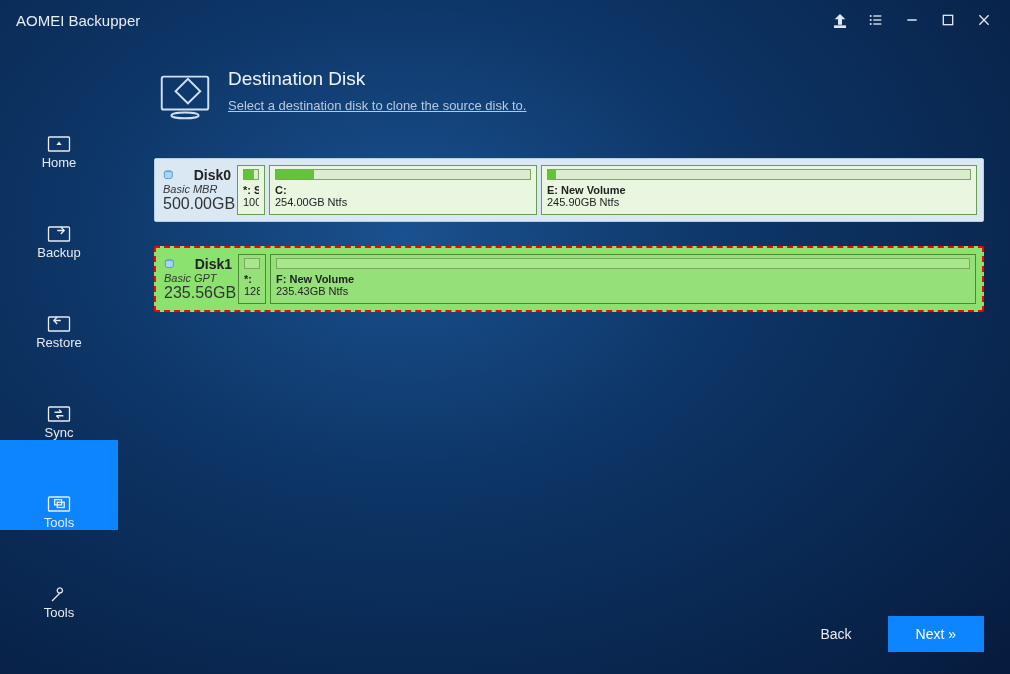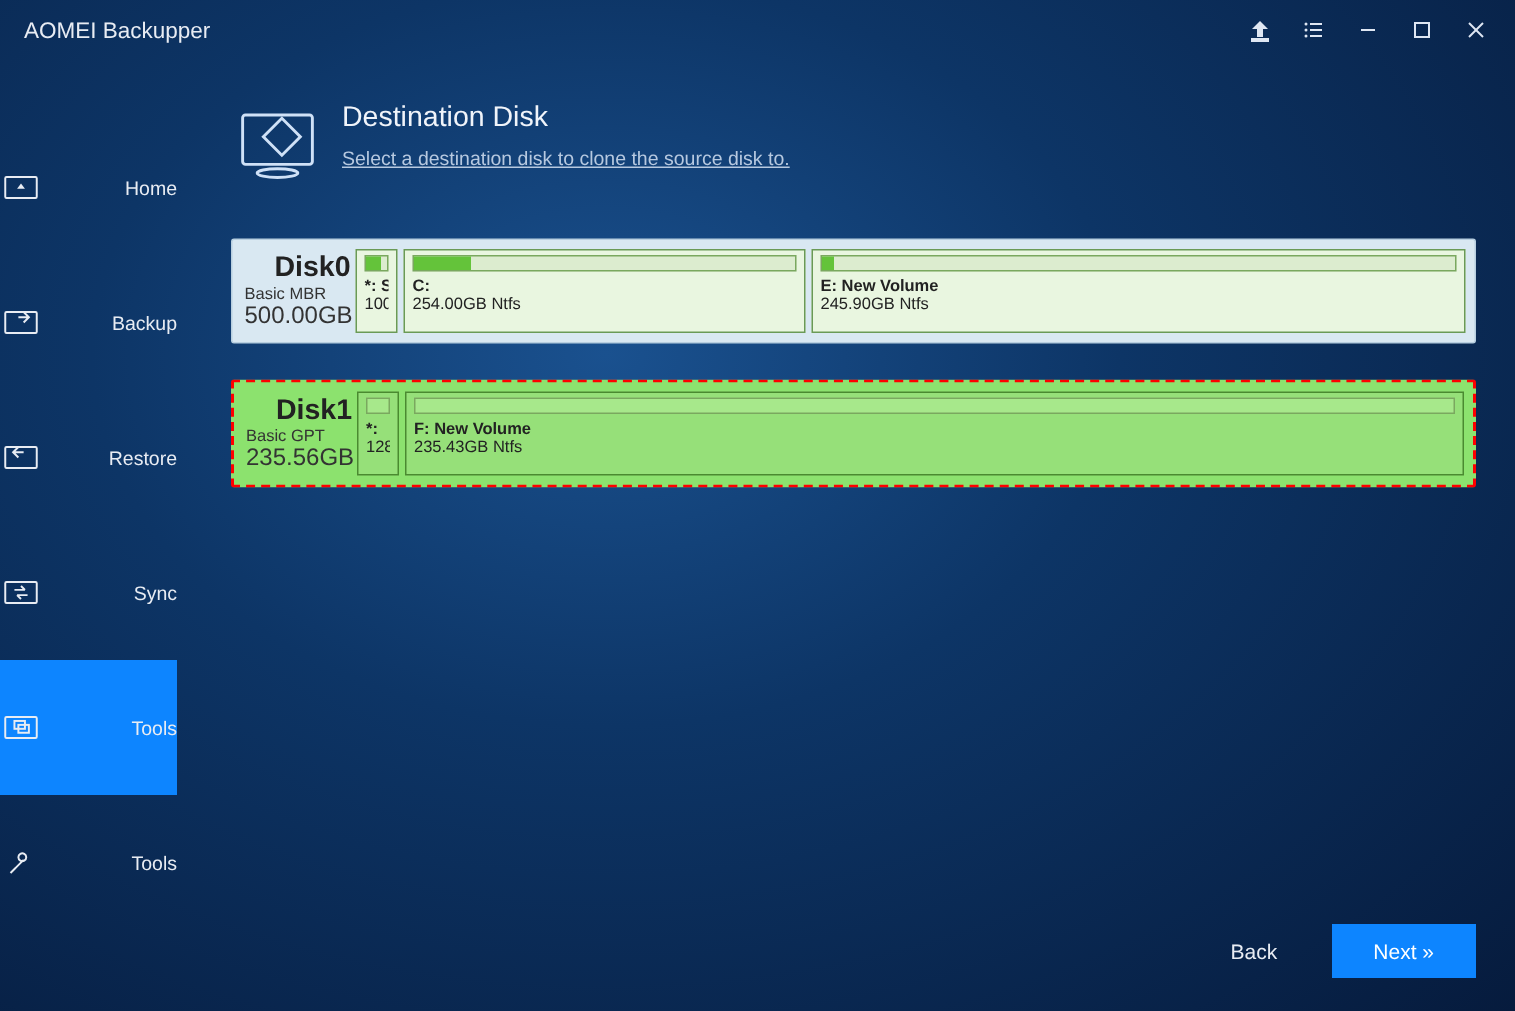--- a/index.html
+++ b/index.html
@@ -28,22 +28,22 @@
   .titlebar .win-btn svg { width: 16px; height: 16px; }
 
   
   .app { display: flex; height: calc(674px - 40px); }
   .sidebar {
     width: 118px;
     padding-top: 40px;
   }
   .side-item {
     height: 90px;
-    display: flex; flex-direction: row;
-    align-items: center; justify-content: space-between;
+    display: flex; flex-direction: column;
+    align-items: center; justify-content: flex-end;
     cursor: pointer;
     color: #e8ecf3;
   }
   .side-item.active { background: #0d85ff; }
   .side-item .icon { width: 28px; height: 22px; display:flex; align-items:center; justify-content:center; }
   .side-item .icon svg { width: 28px; height: 22px; stroke: #e8ecf3; fill: none; stroke-width: 1.5; }
   .side-item .label { font-size: 13px; }
 
   .content {
     flex: 1;
@@ -69,23 +69,23 @@
     gap: 4px;
     padding: 6px;
     margin-bottom: 24px;
     color: #222;
   }
   .disk-card.selected {
     background: #8ce26e;
     border: 2px dashed #ff0000;
   }
   .disk-meta { width: 72px; padding: 2px 2px 2px 2px; }
-  .disk-meta .disk-name { display:flex; align-items:center; gap:20px; font-weight:700; font-size:19px; }
+  .disk-meta .disk-name { display:flex; align-items:center; gap:20px; font-weight:700; font-size:14px; }
   .disk-meta .disk-name svg { width:14px; height:14px; }
-  .disk-meta .disk-type { font-size: 11px; color: #333; }
+  .disk-meta .disk-type { font-size: 11px; color: #333; font-style: italic; }
   .disk-meta .disk-size { font-size: 16px; color: #333; }
   .partition {
     border: 1px solid #6a9a56;
     background: #e9f6e0;
     padding: 3px 5px;
     position: relative;
     display: flex;
     flex-direction: column;
     justify-content: flex-start;
     min-width: 26px;

